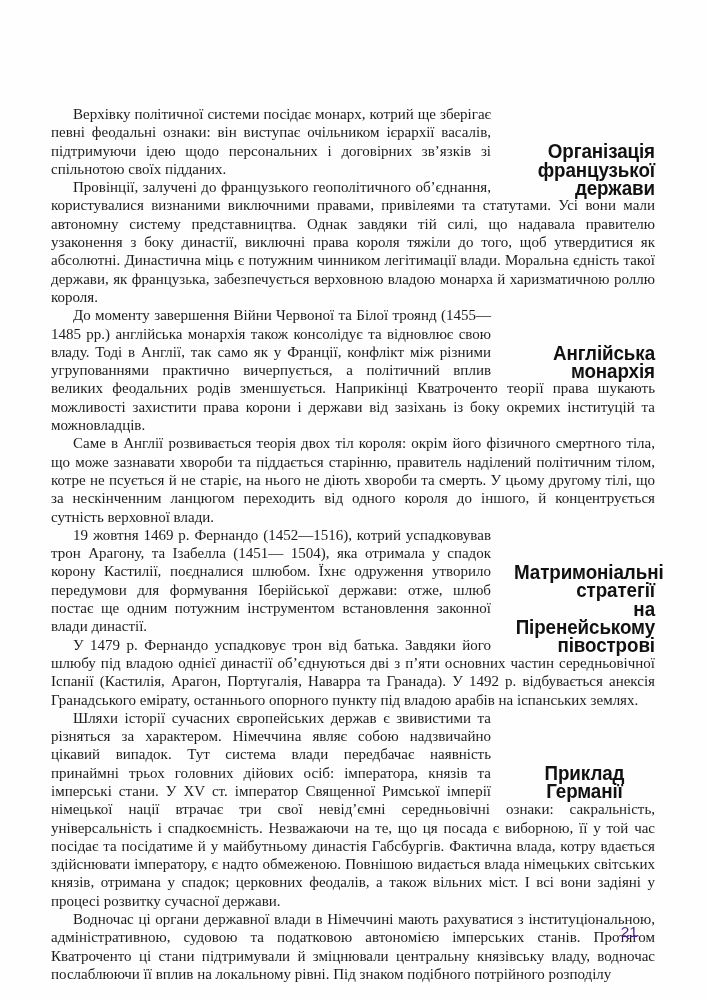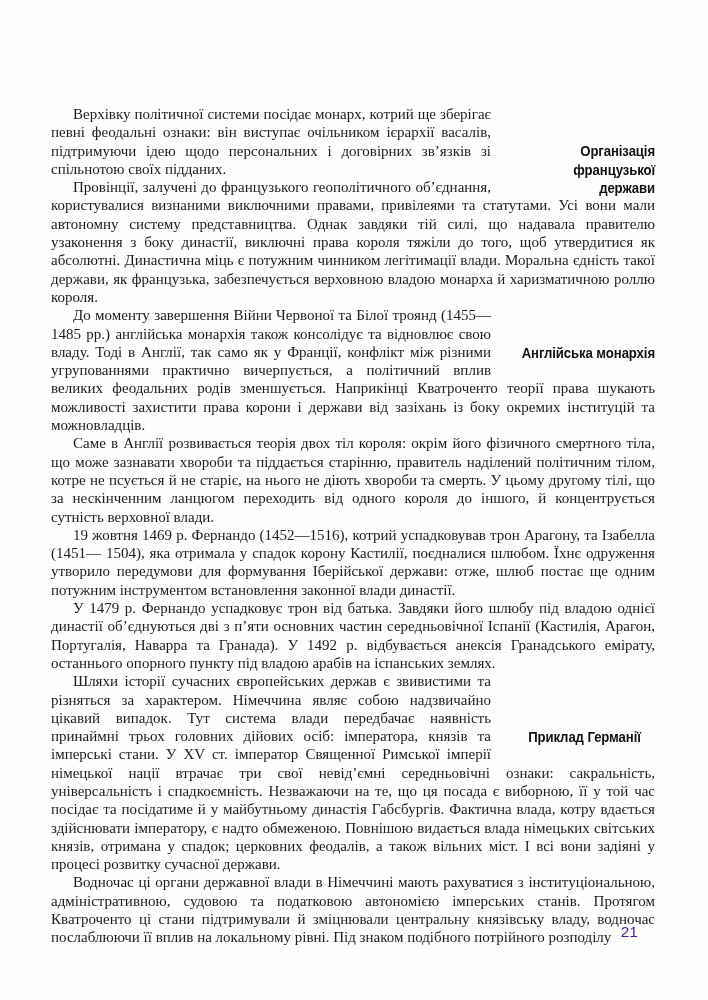--- a/index.html
+++ b/index.html
@@ -30,21 +30,21 @@
   }
   .mnote {
     float: right;
     width: 150px;
     margin-left: 14px;
     box-sizing: border-box;
     padding-top: 18.3px;
     text-indent: 0;
     font-family: "Liberation Sans", "DejaVu Sans", sans-serif;
     font-weight: 700;
-    font-size: 14px;
+    font-size: 20px;
     line-height: 18.3px;
     letter-spacing: -0.1px;
     text-align: right;
     color: #111;
   }
   .mn1 { margin-top: 19px; height: 72px; }
   .mn2 { margin-top: 19px; height: 54px; text-align: right; }
   .mn3 { margin-top: 19px; height: 109px; }
   .mn4 { margin-top: 37px; height: 54px; text-align: center; }
   .mnote-line {
@@ -86,20 +86,26 @@
         <span class="mnote-line">Англійська монархія</span>
       </span>
       <span>До моменту завершення Війни Червоної та Білої троянд (1455—1485 рр.) англійська монархія також консолідує та відновлює свою владу. Тоді в Англії, так само як у Франції, конфлікт між різними угрупованнями прак­тично вичерпується, а політичний вплив великих феодальних родів зменшується. Наприкінці Кватроченто теорії права шукають можливості захистити пра­ва корони і держави від зазіхань із боку окремих інституцій та можновладців.</span>
     </p>
 
     <p class="para">
       <span>Саме в Англії розвивається теорія двох тіл короля: окрім його фізичного смертного тіла, що може зазнавати хвороби та піддається старінню, правитель наділений політич­ним тілом, котре не псується й не старіє, на нього не діють хвороби та смерть. У цьому другому тілі, що за нескінченним ланцюгом переходить від одного короля до іншого, й концентрується сутність верховної влади.</span>
     </p>
 
     <p class="para">
+      <span class="mnote mn3">
+        <span class="mnote-line">Матримоніальні</span>
+        <span class="mnote-line">стратегії</span>
+        <span class="mnote-line">на Піренейському</span>
+        <span class="mnote-line">півострові</span>
+      </span>
       <span>19 жовтня 1469 р. Фернандо (1452—1516), котрий успадковував трон Арагону, та Ізабелла (1451— 1504), яка отримала у спадок корону Кастилії, по­єдналися шлюбом. Їхнє одруження утворило передумови для фор­мування Іберійської держави: отже, шлюб постає ще одним потуж­ним інструментом встановлення законної влади династії.</span>
     </p>
 
     <p class="para">
       <span>У 1479 р. Фернандо успадковує трон від батька. Завдяки його шлюбу під владою однієї династії об’єднуються дві з п’яти основ­них частин середньовічної Іспанії (Кастилія, Арагон, Португалія, Наварра та Гранада). У 1492 р. відбувається анексія Гранадського емірату, останнього опорного пункту під владою арабів на іспанських землях.</span>
     </p>
 
     <p class="para">
       <span class="mnote mn4">
         <span class="mnote-line">Приклад Германії</span>

